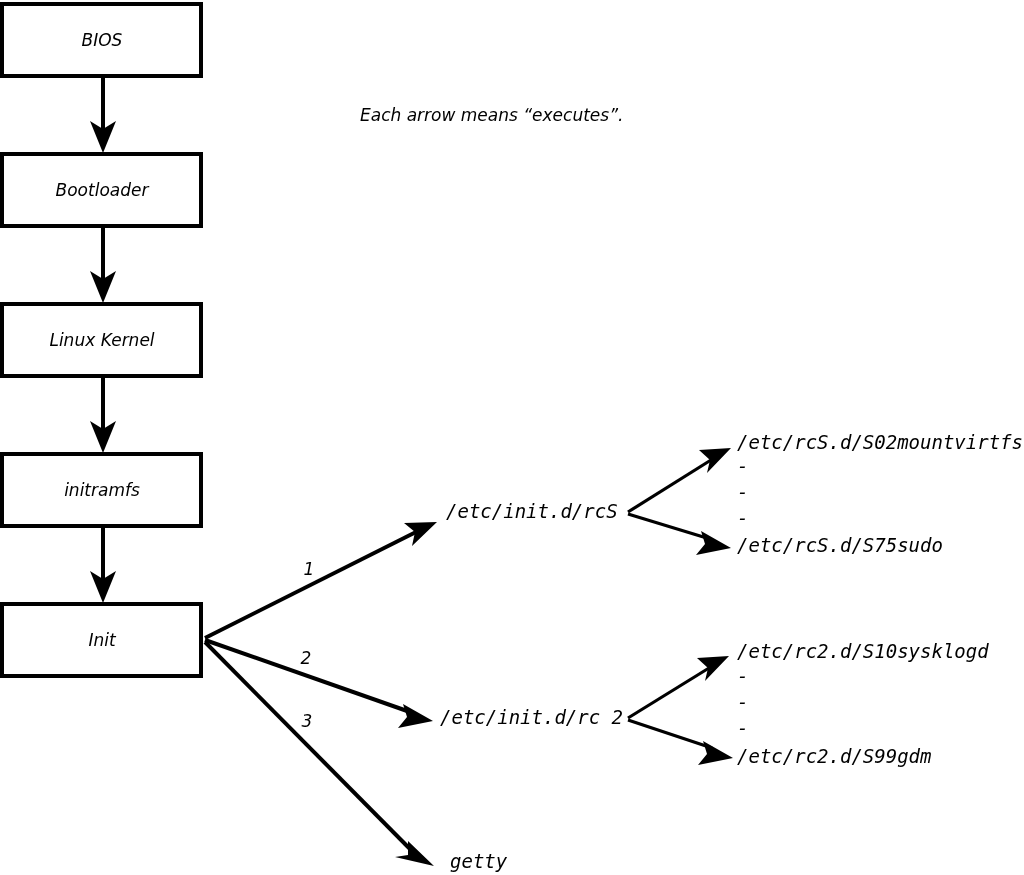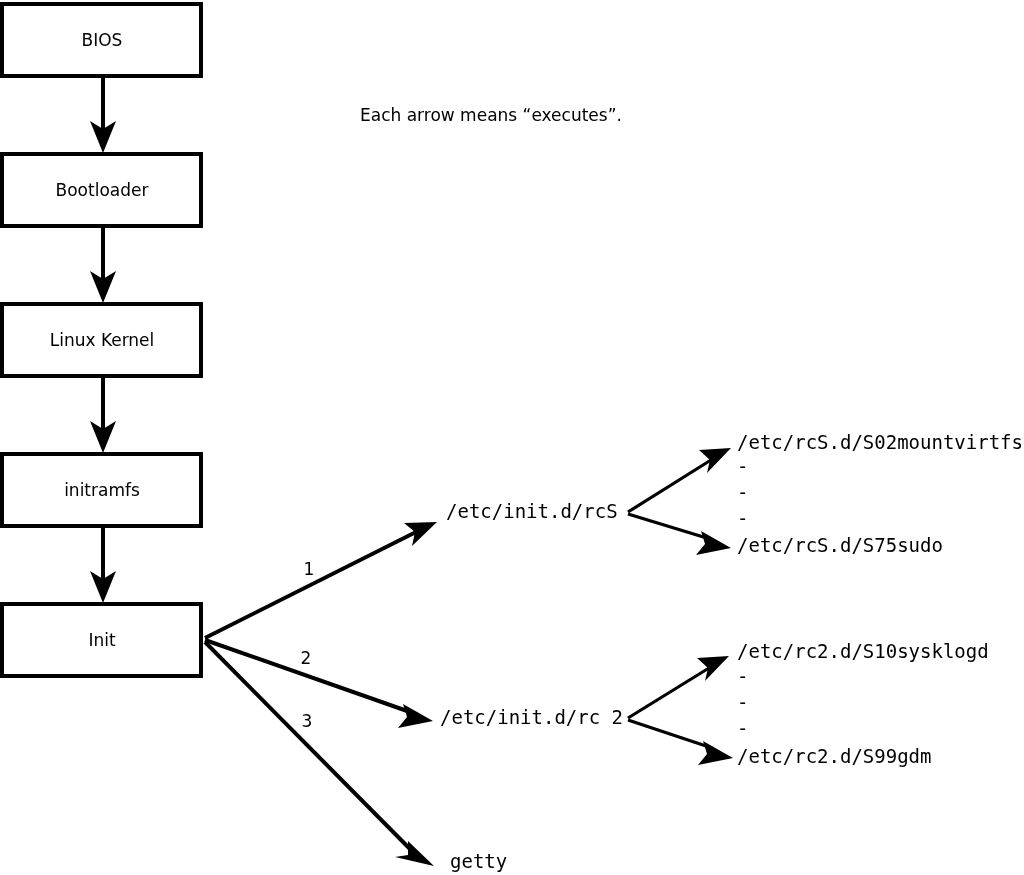--- a/index.html
+++ b/index.html
@@ -12,20 +12,21 @@
     width: 1024px;
     height: 875px;
     overflow: hidden;
     font-family: "Liberation Sans", sans-serif;
     color: #000000;
   }
   #diagram-root {
     position: relative;
     width: 1024px;
     height: 873px;
+    font-style: italic;
   }
   svg#boot-diagram {
     display: block;
     width: 1024px;
     height: 875px;
   }
   .box-rect {
     fill: #ffffff;
     stroke: #000000;
     stroke-width: 4;

